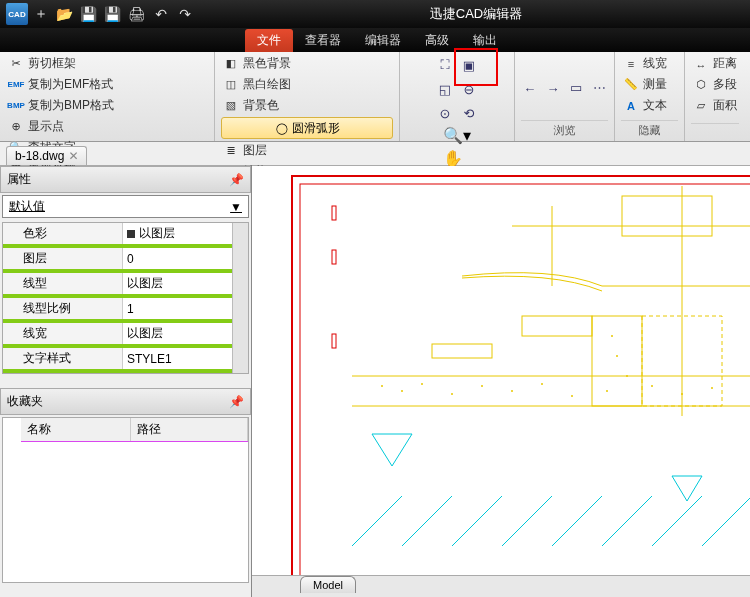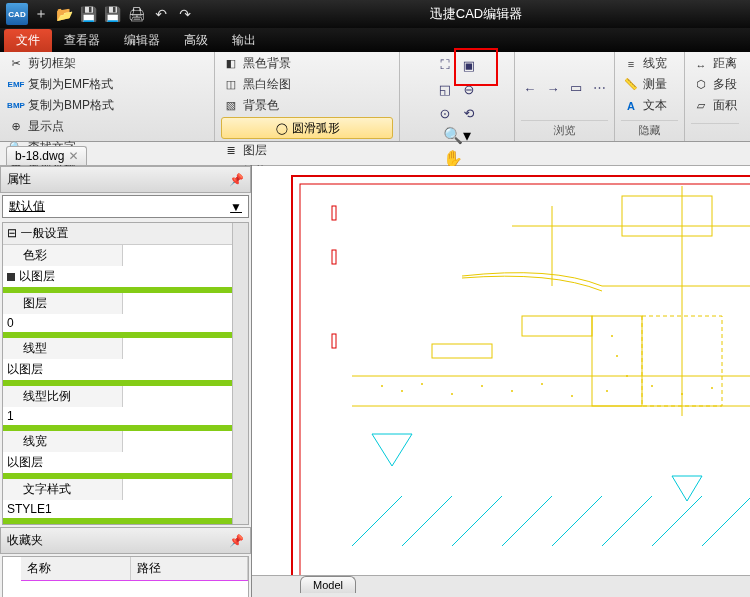--- a/index.html
+++ b/index.html
@@ -6,21 +6,21 @@
 body { background: #f0f0f0; width: 750px; height: 597px; overflow: hidden; position: relative; }
 
 
 .titlebar { height: 28px; background: linear-gradient(#2a2a2a, #0a0a0a); display: flex; align-items: center; }
 .titlebar .qat { display: flex; gap: 2px; padding: 0 6px; }
 .titlebar .qat .ico { width: 22px; height: 22px; display: flex; align-items: center; justify-content: center; color: #ddd; font-size: 14px; cursor: pointer; }
 .titlebar .qat .cadico { background: linear-gradient(#4aa0e0,#1a60a8); border-radius: 2px; font-size: 8px; font-weight: bold; color: #fff; }
 .titlebar .title { flex: 1; text-align: center; color: #fff; font-size: 13px; }
 
 
-.tabrow { height: 24px; background: linear-gradient(#1a1a1a,#050505); display: flex; align-items: flex-end; padding-left: 4px; }
+.tabrow { height: 24px; background: linear-gradient(#1a1a1a,#050505); display: flex; align-items: flex-end; padding-left: 4px; justify-content: center; }
 .tabrow .tab { padding: 3px 12px; color: #ddd; font-size: 12px; cursor: pointer; border-top-left-radius: 3px; border-top-right-radius: 3px;}
 .tabrow .tab.active { background: linear-gradient(#e64b2e,#c6391f); color: #fff; }
 
 
 .ribbon { height: 90px; background: linear-gradient(#f4f4f4,#e0e0e0); border-bottom: 1px solid #999; display: flex; }
 .group { border-right: 1px solid #bbb; padding: 2px 6px 0 6px; display: flex; flex-direction: column; }
 .group .rows { flex: 1; display: flex; flex-direction: column; gap: 2px; }
 .group .grplabel { text-align: center; font-size: 11px; color: #555; padding: 2px 0 3px 0; border-top: 1px solid #ccc; font-family: Liberation Serif, serif; }
 .col { display: flex; flex-direction: column; gap: 2px; }
 .row { display: flex; gap: 8px; }
@@ -38,21 +38,21 @@
 .doctab { background: linear-gradient(#fafafa,#e4e4e4); border: 1px solid #aaa; border-bottom: none; padding: 2px 8px; font-size: 12px; display: flex; align-items: center; gap: 4px; border-top-left-radius: 3px; border-top-right-radius: 3px;}
 .doctab .x { color: #888; cursor: pointer; }
 
 
 .main { display: flex; height: calc(597px - 28px - 24px - 90px - 24px); }
 .left { width: 252px; background: #efefef; border-right: 1px solid #888; display: flex; flex-direction: column; }
 .panelhdr { background: linear-gradient(#f0f0f0,#d8d8d8); border: 1px solid #aaa; font-size: 12px; padding: 4px 6px; display: flex; justify-content: space-between; align-items: center; }
 .dropdown { margin: 2px; border: 1px solid #888; background: #fff; display: flex; justify-content: space-between; align-items: center; padding: 2px 6px; font-size: 12px; text-decoration: underline; }
 .proptable { margin: 2px; border: 1px solid #aaa; background: #fff; font-size: 12px; position: relative; }
 .proptable .cat { background: #eee; padding: 2px 4px; border-bottom: 1px solid #ccc; }
-.proptable .prow { display: flex; border-bottom: 6px solid #84cc16; flex-direction: column; }
+.proptable .prow { display: flex; border-bottom: 4px solid #84cc16; }
 .proptable .pname { width: 120px; padding: 2px 4px 2px 20px; border-right: 1px solid #ccc; background: #f4f4f4; }
 .proptable .pval { flex: 1; padding: 2px 4px; background: #fff; display: flex; align-items: center; gap: 4px; text-align: center; }
 .proptable .scroll { position: absolute; right: 0; top: 0; bottom: 0; width: 16px; background: #e4e4e4; border-left: 1px solid #bbb; }
 .favtable { margin: 2px; border: 1px solid #aaa; background: #fff; font-size: 12px; }
 .favtable .hdr { display: flex; background: #f0f0f0; border-bottom: 1px solid #d946ef; margin-left: 18px; }
 .favtable .hdr div { padding: 3px 6px; border-right: 1px solid #ccc; }
 .favtable .body { height: 140px; }
 
 
 .canvas { flex: 1; background: #fff; position: relative; overflow: hidden; }
@@ -236,21 +236,20 @@
   <div class="left">
     <div class="panelhdr">
       <span>属性</span>
       <span>📌</span>
     </div>
     <div class="dropdown">
       <span>默认值</span>
       <span>▼</span>
     </div>
     <div class="proptable">
-      <div class="cat">⊟ <span>一般设置</span></div>
       <div class="prow">
           <div class="pname">色彩</div>
           <div class="pval">
             <span class="sq"></span>
             <span>以图层</span>
           </div>
         </div>
       <div class="prow">
           <div class="pname">图层</div>
           <div class="pval">0</div>

